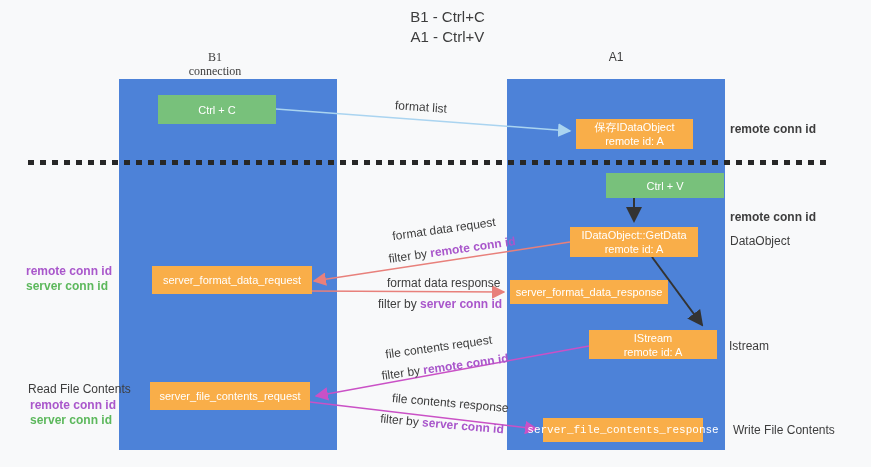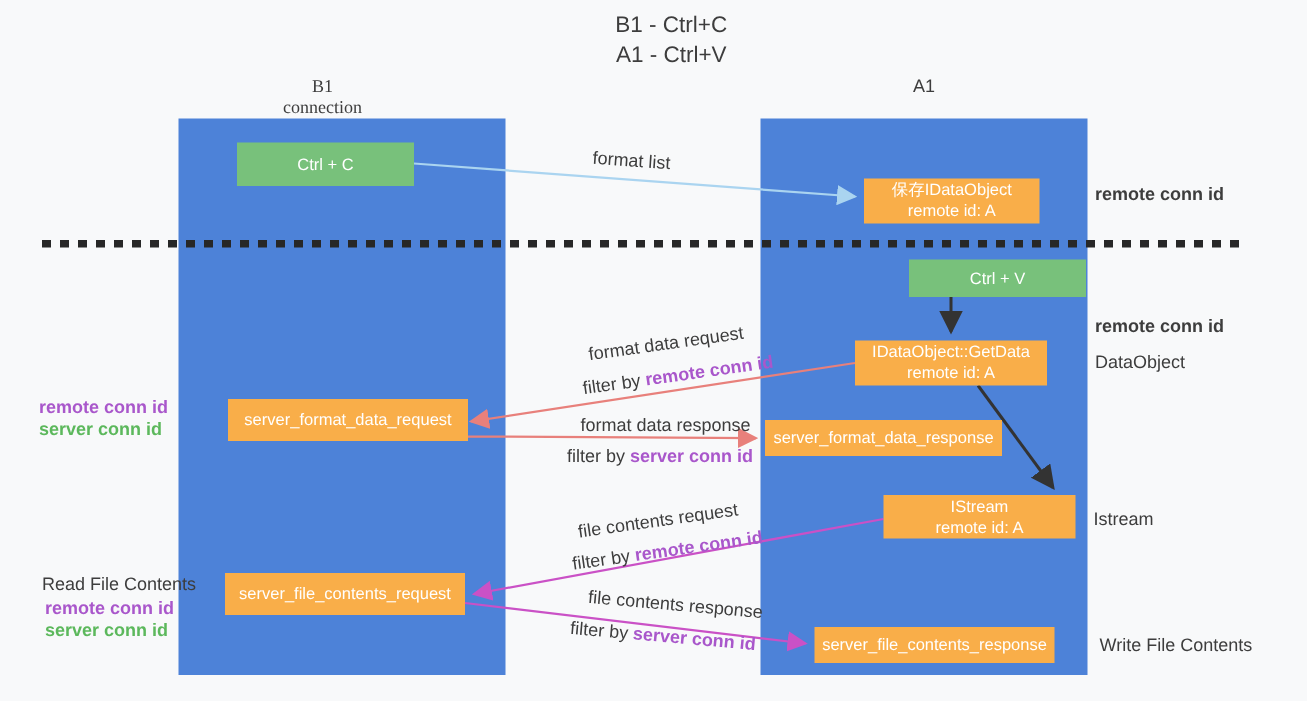--- a/index.html
+++ b/index.html
@@ -29,21 +29,21 @@
   .box-orange { background:#f9ae49; }
 
   .box-ctrl-c { left:158px; top:95px;  width:118px; height:29px; }
   .box-ctrl-v { left:575px; top:173px; width:118px; height:25px;margin-left:31px; }
   .box-save   { left:576px; top:119px; width:117px; height:30px; }
   .box-getdata{ left:570px; top:227px; width:128px; height:30px; }
   .box-istream{ left:589px; top:330px; width:128px; height:29px; }
   .box-fmt-req  { left:152px; top:266px; width:160px; height:28px; }
   .box-fmt-resp { left:510px; top:280px; width:158px; height:24px; }
   .box-file-req { left:150px; top:382px; width:160px; height:28px; }
-  .box-file-resp{ left:543px; top:418px; width:160px; height:24px; }
+  .box-file-resp{ left:543px; top:418px; width:160px; height:24px;font-family:Liberation Mono, monospace; }
 
   .arrow-label { position:absolute; font-size:12px; color:#3d3d3d; white-space:nowrap; }
   .accent-purple { color:#a957cb; font-weight:700; }
   .accent-green  { color:#5cb85c; font-weight:700; }
 
   .lbl-format-list   { left:395px; top:100px; transform:rotate(4deg); }
   .lbl-fmt-req       { left:392px; top:222px; transform:rotate(-8deg); }
   .lbl-fmt-req-filter{ left:388px; top:243px; transform:rotate(-8deg); }
   .lbl-fmt-resp      { left:387px; top:276px; }
   .lbl-fmt-resp-filter{ left:378px; top:297px; }

